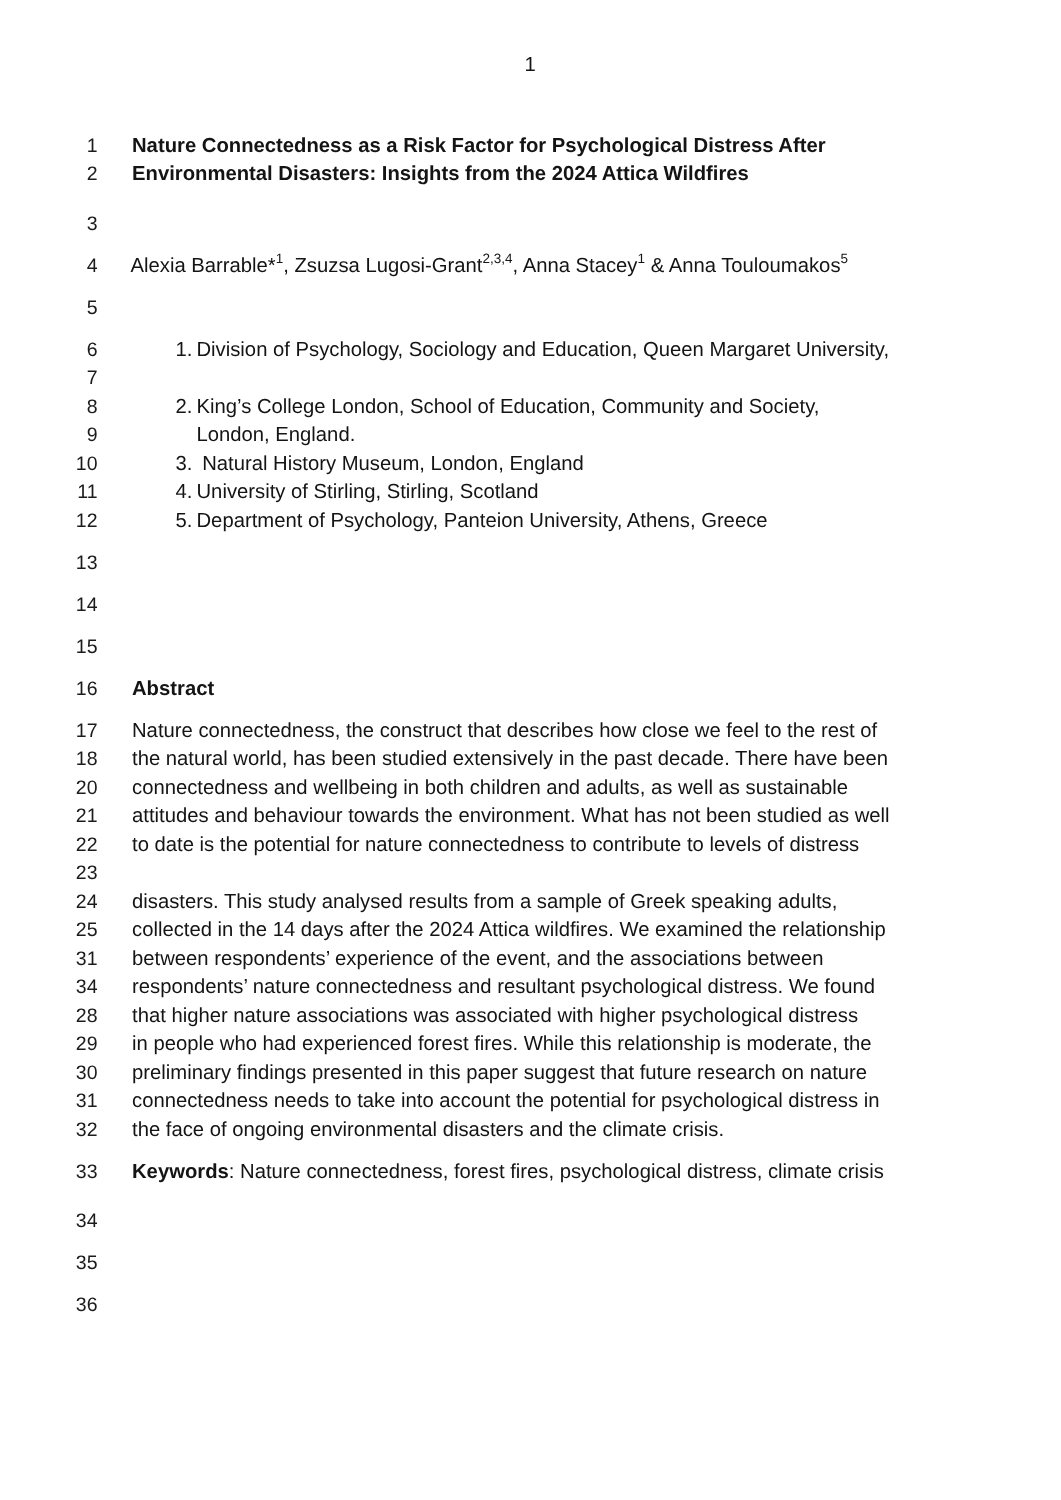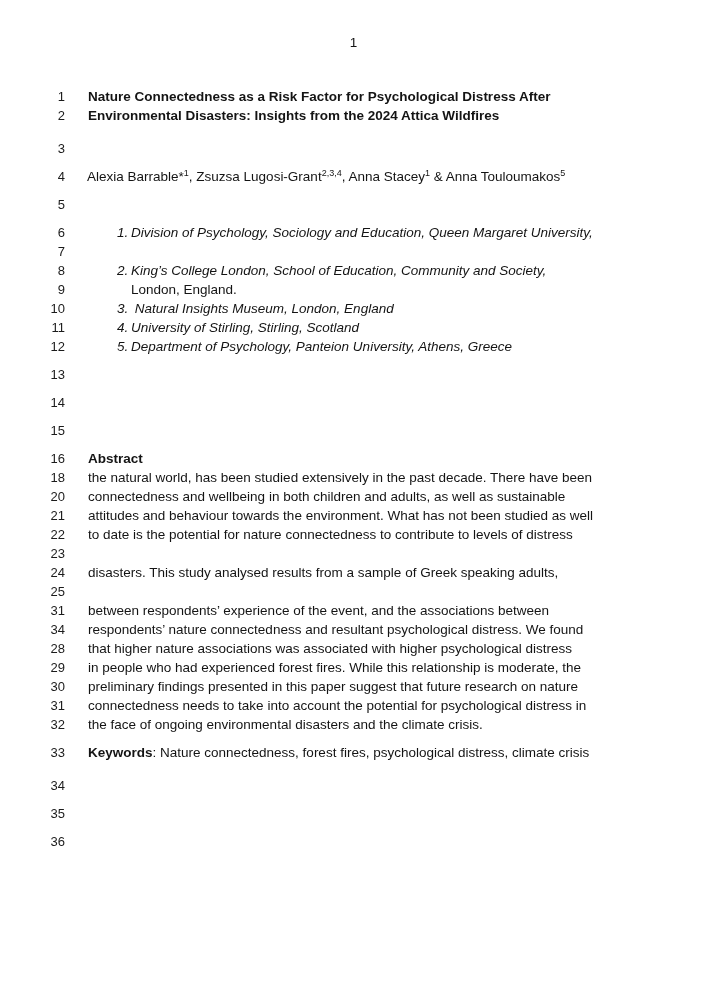--- a/index.html
+++ b/index.html
@@ -39,21 +39,21 @@
     text-align: right;
     font-size: 13px;
     color: #1b1b1b;
   }
   .content {
     margin-left: 23px;
   }
   .gap-para  { margin-top: 9px; }
   .gap-para2 { margin-top: 14px; }
   .author .content { margin-left: 22px; }
-  .list .content { margin-left: 23px; padding-left: 29px; font-style: italic; }
+  .list .content { margin-left: 23px; padding-left: 29px; }
   .list-cont .content { margin-left: 23px; padding-left: 43px; }
   .marker { display: inline-block; width: 14px; }
   .bold { font-weight: bold; }
   .sup {
     font-size: 9px;
     vertical-align: super;
     line-height: 0;
   }
 </style>
 </head>
@@ -64,34 +64,35 @@
   <div class="lines" id="lines">
       <div class="line title gap-line"><span class="num">1</span><span class="content"><span class="bold">Nature Connectedness as a Risk Factor for Psychological Distress After</span></span></div>
       <div class="line title gap-line"><span class="num">2</span><span class="content"><span class="bold">Environmental Disasters: Insights from the 2024 Attica Wildfires</span></span></div>
       <div class="line blank gap-para2"><span class="num">3</span><span class="content"></span></div>
       <div class="line author gap-para"><span class="num">4</span><span class="content"><span>Alexia Barrable*</span><span class="sup">1</span><span>, Zsuzsa Lugosi-Grant</span><span class="sup">2,3,4</span><span>, Anna Stacey</span><span class="sup">1</span><span> &amp; Anna Touloumakos</span><span class="sup">5</span></span></div>
       <div class="line blank gap-para"><span class="num">5</span><span class="content"></span></div>
       <div class="line list gap-para"><span class="num">6</span><span class="content"><span class="marker">1.</span><span>Division of Psychology, Sociology and Education, Queen Margaret University,</span></span></div>
       <div class="line list-cont gap-line"><span class="num">7</span></div>
       <div class="line list gap-line"><span class="num">8</span><span class="content"><span class="marker">2.</span><span>King’s College London, School of Education, Community and Society,</span></span></div>
       <div class="line list-cont gap-line"><span class="num">9</span><span class="content"><span>London, England.</span></span></div>
-      <div class="line list gap-line"><span class="num">10</span><span class="content"><span class="marker">3.</span><span> Natural Insights Museum, London, England</span></span></div>
+      <div class="line list gap-line"><span class="num">10</span><span class="content"><span class="marker">3.</span><span> Natural History Museum, London, England</span></span></div>
       <div class="line list gap-line"><span class="num">11</span><span class="content"><span class="marker">4.</span><span>University of Stirling, Stirling, Scotland</span></span></div>
       <div class="line list gap-line"><span class="num">12</span><span class="content"><span class="marker">5.</span><span>Department of Psychology, Panteion University, Athens, Greece</span></span></div>
       <div class="line blank gap-para"><span class="num">13</span><span class="content"></span></div>
       <div class="line blank gap-para"><span class="num">14</span><span class="content"></span></div>
       <div class="line blank gap-para"><span class="num">15</span><span class="content"></span></div>
       <div class="line heading gap-para"><span class="num">16</span><span class="content"><span class="bold">Abstract</span></span></div>
+      <div class="line body gap-para"><span class="num">17</span><span class="content"><span>Nature connectedness, the construct that describes how close we feel to the rest of</span></span></div>
       <div class="line body gap-line"><span class="num">18</span><span class="content"><span>the natural world, has been studied extensively in the past decade. There have been</span></span></div>
       <div class="line body gap-line"><span class="num">20</span><span class="content"><span>connectedness and wellbeing in both children and adults, as well as sustainable</span></span></div>
       <div class="line body gap-line"><span class="num">21</span><span class="content"><span>attitudes and behaviour towards the environment. What has not been studied as well</span></span></div>
       <div class="line body gap-line"><span class="num">22</span><span class="content"><span>to date is the potential for nature connectedness to contribute to levels of distress</span></span></div>
       <div class="line body gap-line"><span class="num">23</span></div>
       <div class="line body gap-line"><span class="num">24</span><span class="content"><span>disasters. This study analysed results from a sample of Greek speaking adults,</span></span></div>
-      <div class="line body gap-line"><span class="num">25</span></div>
+      <div class="line body gap-line"><span class="num">25</span><span class="content"><span>collected in the 14 days after the 2024 Attica wildfires. We examined the relationship</span></span></div>
       <div class="line body gap-line"><span class="num">31</span><span class="content"><span>between respondents’ experience of the event, and the associations between</span></span></div>
       <div class="line body gap-line"><span class="num">34</span><span class="content"><span>respondents’ nature connectedness and resultant psychological distress. We found</span></span></div>
       <div class="line body gap-line"><span class="num">28</span><span class="content"><span>that higher nature associations was associated with higher psychological distress</span></span></div>
       <div class="line body gap-line"><span class="num">29</span><span class="content"><span>in people who had experienced forest fires. While this relationship is moderate, the</span></span></div>
       <div class="line body gap-line"><span class="num">30</span><span class="content"><span>preliminary findings presented in this paper suggest that future research on nature</span></span></div>
       <div class="line body gap-line"><span class="num">31</span><span class="content"><span>connectedness needs to take into account the potential for psychological distress in</span></span></div>
       <div class="line body gap-line"><span class="num">32</span><span class="content"><span>the face of ongoing environmental disasters and the climate crisis.</span></span></div>
       <div class="line body gap-para"><span class="num">33</span><span class="content"><span class="bold">Keywords</span><span>: Nature connectedness, forest fires, psychological distress, climate crisis</span></span></div>
       <div class="line blank gap-para2"><span class="num">34</span><span class="content"></span></div>
       <div class="line blank gap-para"><span class="num">35</span><span class="content"></span></div>

